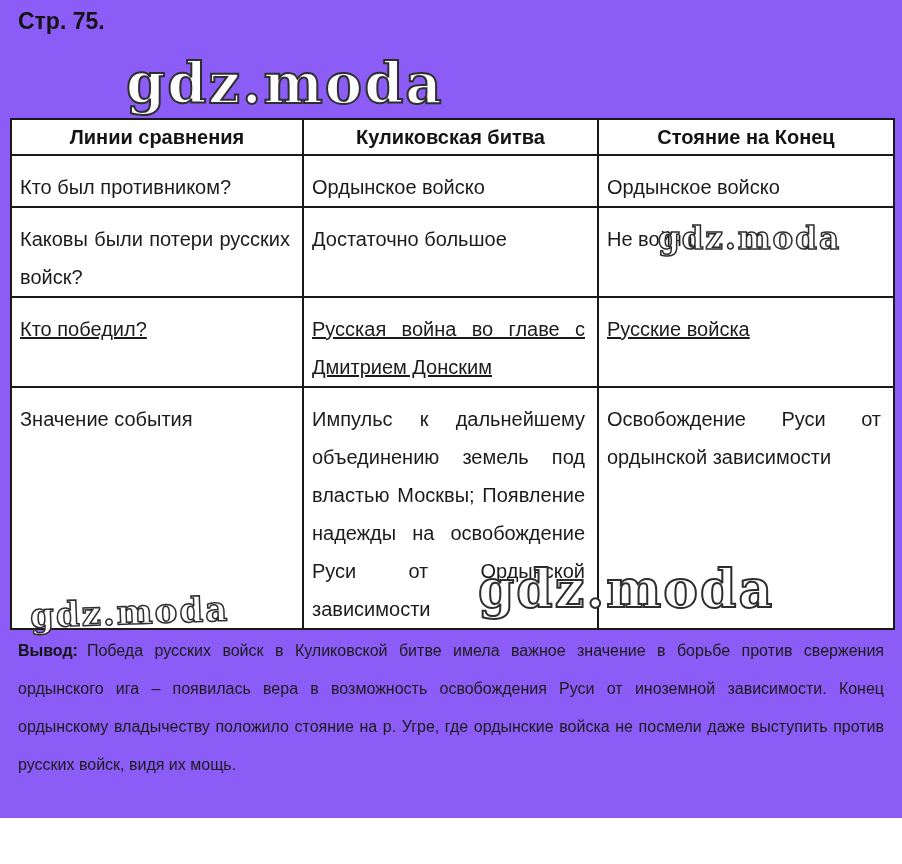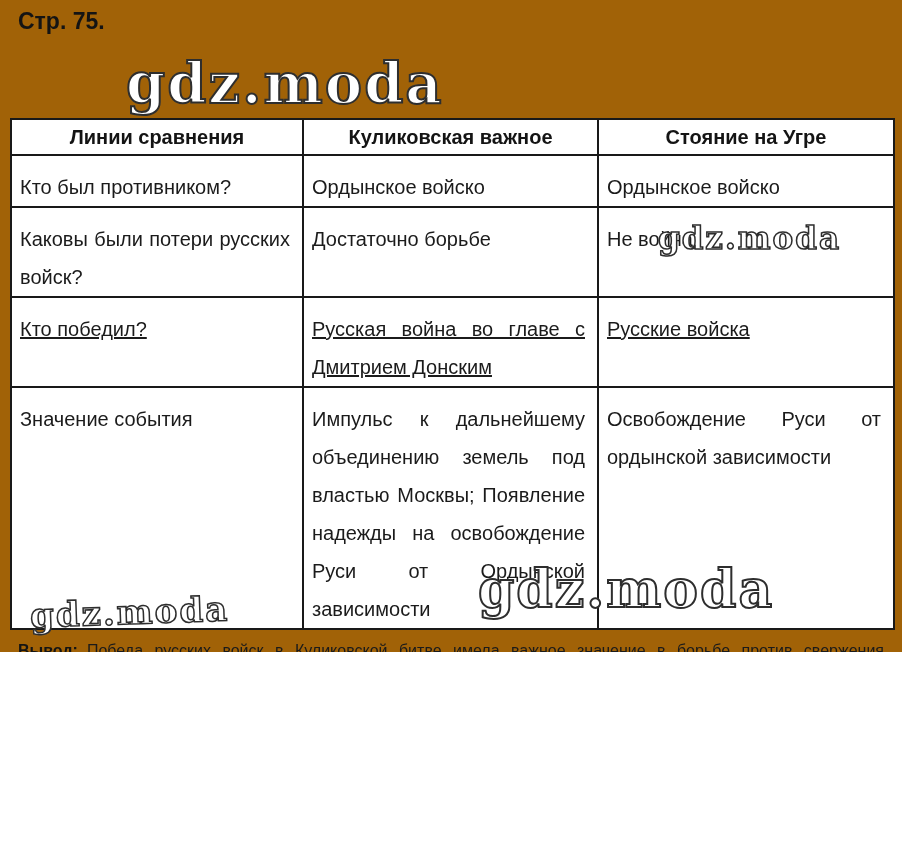--- a/index.html
+++ b/index.html
@@ -4,22 +4,22 @@
 <style>
   * { margin: 0; padding: 0; box-sizing: border-box; }
   html, body { background: #ffffff; }
   body {
     width: 902px; height: 864px;
     font-family: "Liberation Sans", sans-serif;
     color: #1b1b1b;
   }
   .page {
     position: relative;
-    width: 902px; height: 652px;
-    background: #a16207;
+    width: 902px; height: 818px;
+    background: #8b5cf6;
     overflow: hidden;
   }
   .heading {
     position: absolute;
     font-weight: bold;
     font-size: 23px;
     color: #141414;
     z-index: 2;
   }
   .page-label { left: 18px; top: 8px; }
@@ -110,33 +110,33 @@
 
   <table class="cmp">
     <colgroup>
       <col style="width:292px">
       <col style="width:295px">
       <col style="width:296px">
     </colgroup>
     <thead>
       <tr>
         <th>Линии сравнения</th>
-        <th>Куликовская важное</th>
-        <th>Стояние на Угре</th>
+        <th>Куликовская битва</th>
+        <th>Стояние на Конец</th>
       </tr>
     </thead>
     <tbody>
       <tr class="r1">
         <td>Кто был противником?</td>
         <td>Ордынское войско</td>
         <td>Ордынское войско</td>
       </tr>
       <tr class="r2">
         <td>Каковы были потери русских войск?</td>
-        <td>Достаточно борьбе</td>
+        <td>Достаточно большое</td>
         <td>Не война</td>
       </tr>
       <tr class="r3">
         <td>Кто победил?</td>
         <td>Русская война во главе с Дмитрием Донским</td>
         <td>Русские войска</td>
       </tr>
       <tr class="r4">
         <td>Значение события</td>
         <td>Импульс к дальнейшему объединению земель под властью Москвы; Появление надежды на освобождение Руси от Ордынской зависимости</td>

